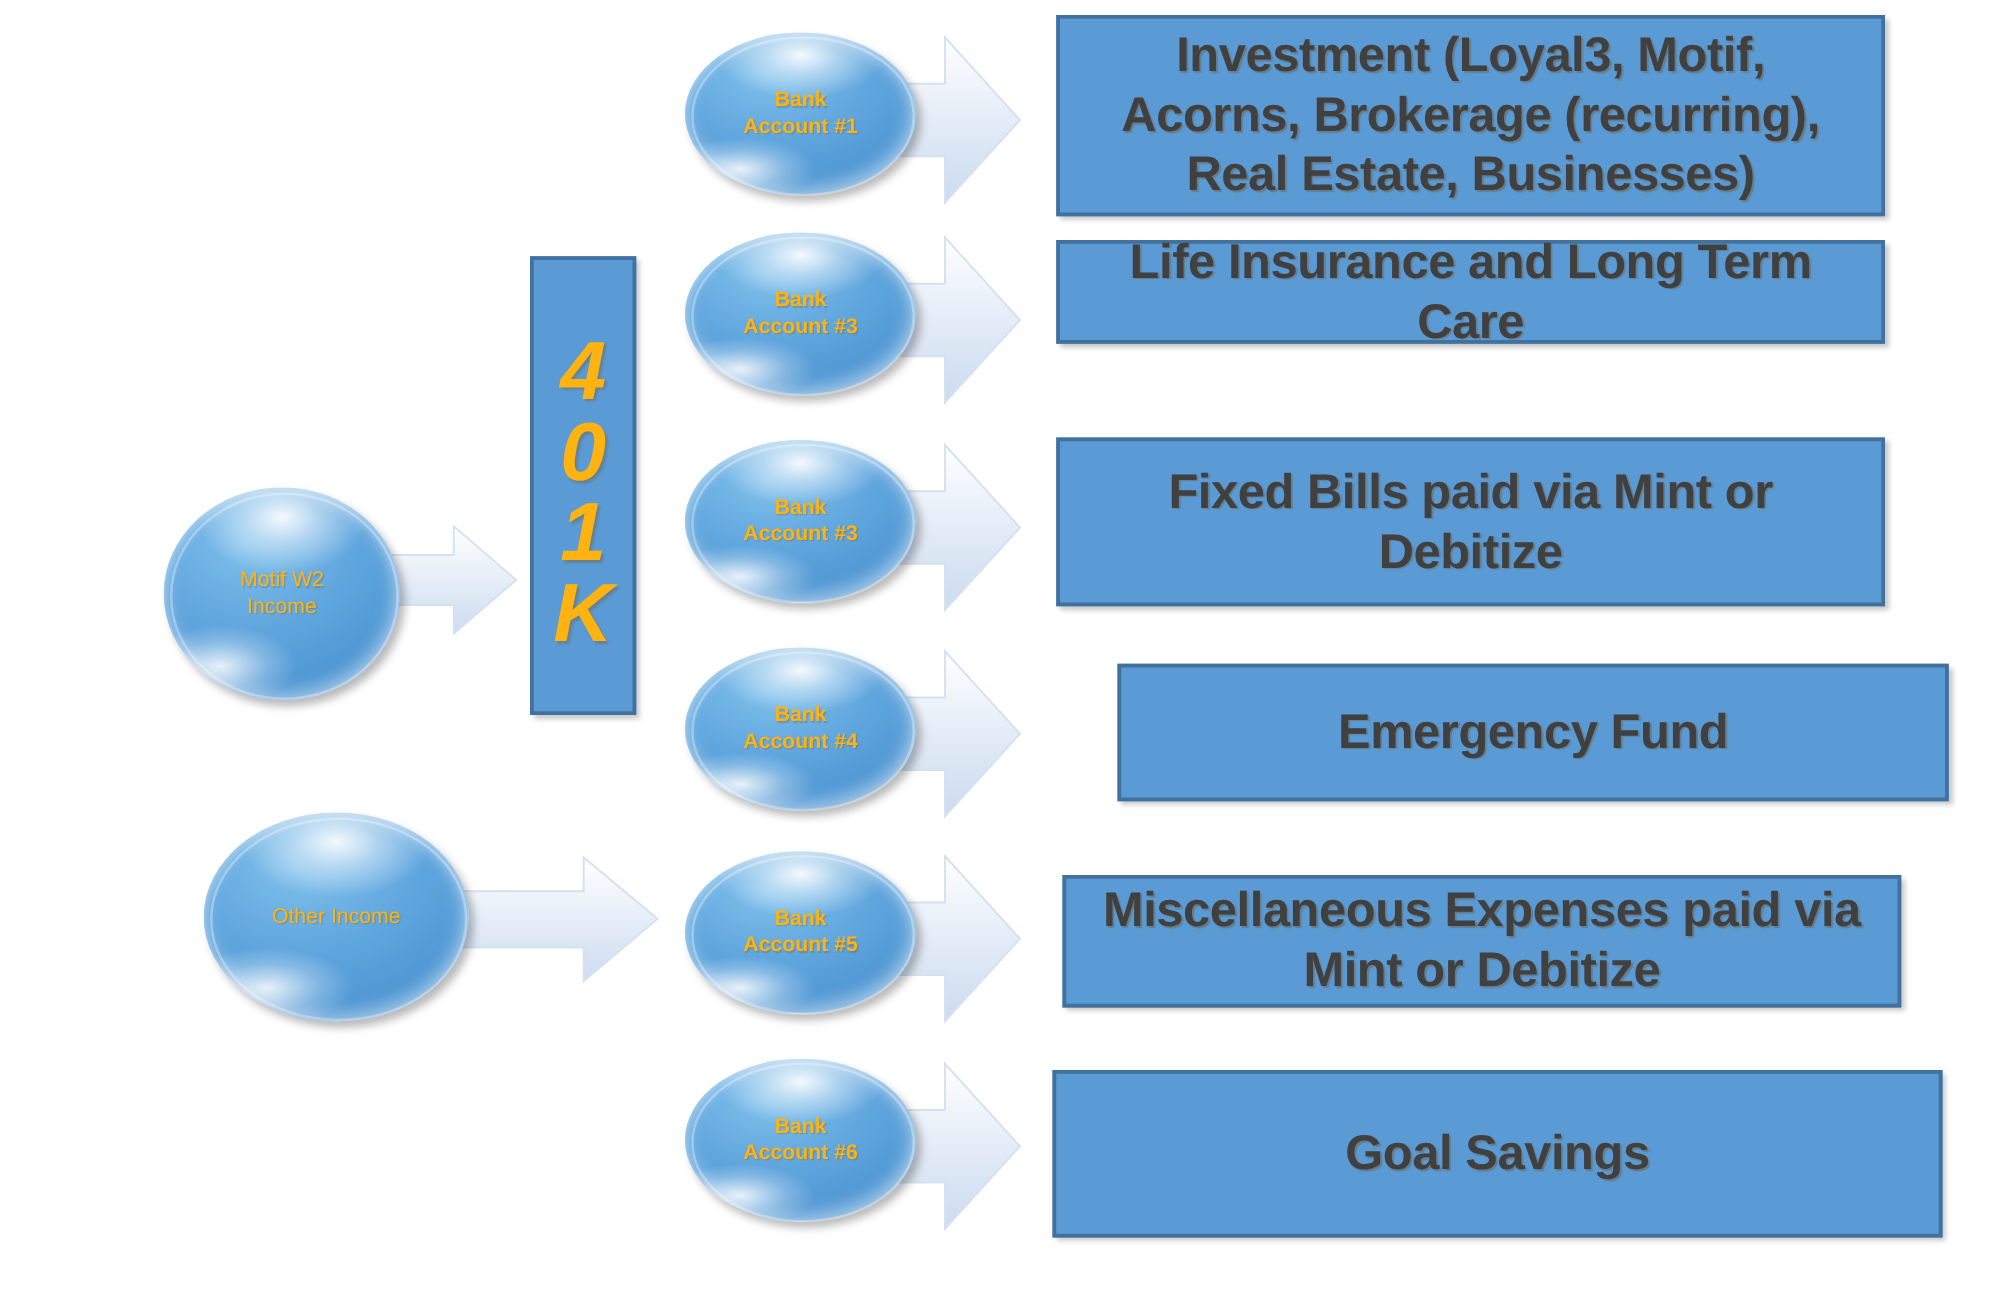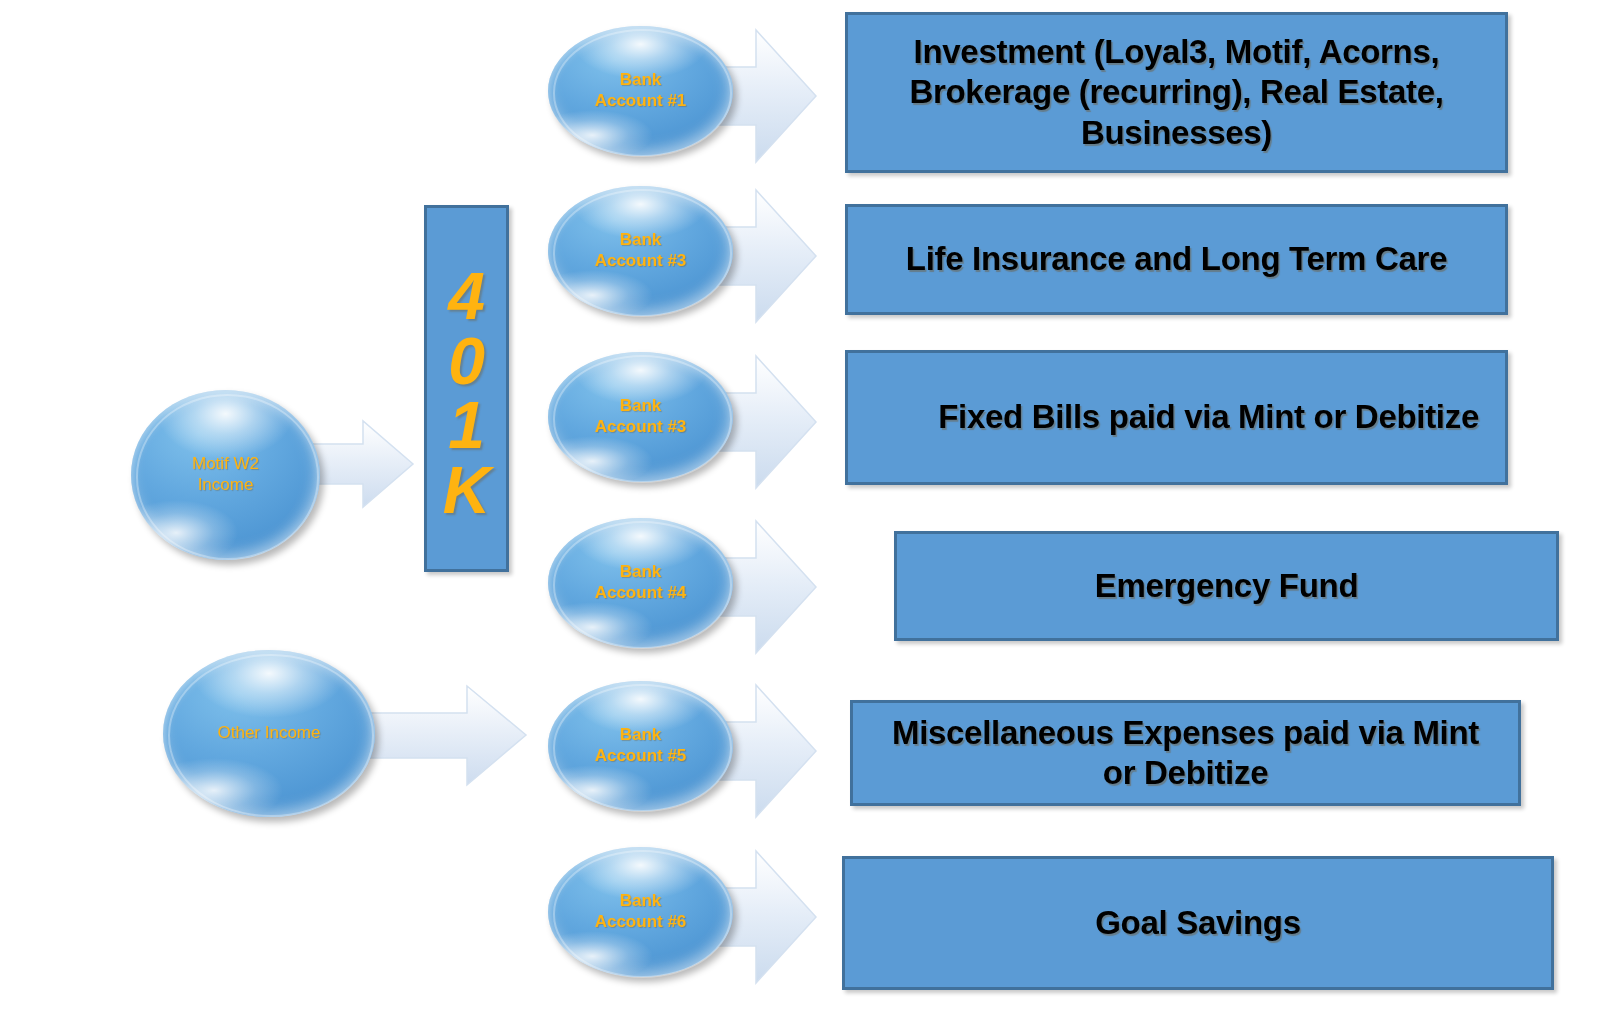--- a/index.html
+++ b/index.html
@@ -28,23 +28,23 @@
     box-sizing: border-box;
     background: #5B9BD5;
     border: 3px solid #41719C;
     box-shadow: 3px 3px 4px rgba(0,0,0,0.22);
     display: flex;
     align-items: center;
     justify-content: center;
     text-align: center;
   }
   .box .box-label {
-    color: #000000;
+    color: #404040;
     font-weight: bold;
-    font-size: 33px;
+    font-size: 39px;
     line-height: 1.22;
     letter-spacing: -0.3px;
     text-shadow: 1.5px 1.5px 1px rgba(120,70,0,0.35);
     padding: 0 26px;
     width: 100%;
   }
 
   
   #bar-401k {
     left: 424px;
@@ -237,25 +237,25 @@
     <span class="ell-label bold"><span>Bank</span><br><span>Account #5</span></span>
   </div>
   <div class="ellipse ellipse-bank" style="top:847px;">
     <span class="ell-label bold"><span>Bank</span><br><span>Account #6</span></span>
   </div>
 
   <div class="box" style="left:845px; top:12px; width:663px; height:161px;">
     <span class="box-label">Investment (Loyal3, Motif, Acorns, Brokerage (recurring), Real Estate, Businesses)</span>
   </div>
 
-  <div class="box" style="left:845px; top:204px; width:663px; height:111px;text-align:center;">
+  <div class="box" style="left:845px; top:192px; width:663px; height:83px;text-align:center;">
     <span class="box-label">Life Insurance and Long Term Care</span>
   </div>
 
-  <div class="box" style="left:845px; top:350px; width:663px; height:135px;text-align:right;">
+  <div class="box" style="left:845px; top:350px; width:663px; height:135px;">
     <span class="box-label">Fixed Bills paid via Mint or Debitize</span>
   </div>
 
   <div class="box" style="left:894px; top:531px; width:665px; height:110px;">
     <span class="box-label">Emergency Fund</span>
   </div>
 
   <div class="box" style="left:850px; top:700px; width:671px; height:106px;">
     <span class="box-label">Miscellaneous Expenses paid via Mint or Debitize</span>
   </div>

